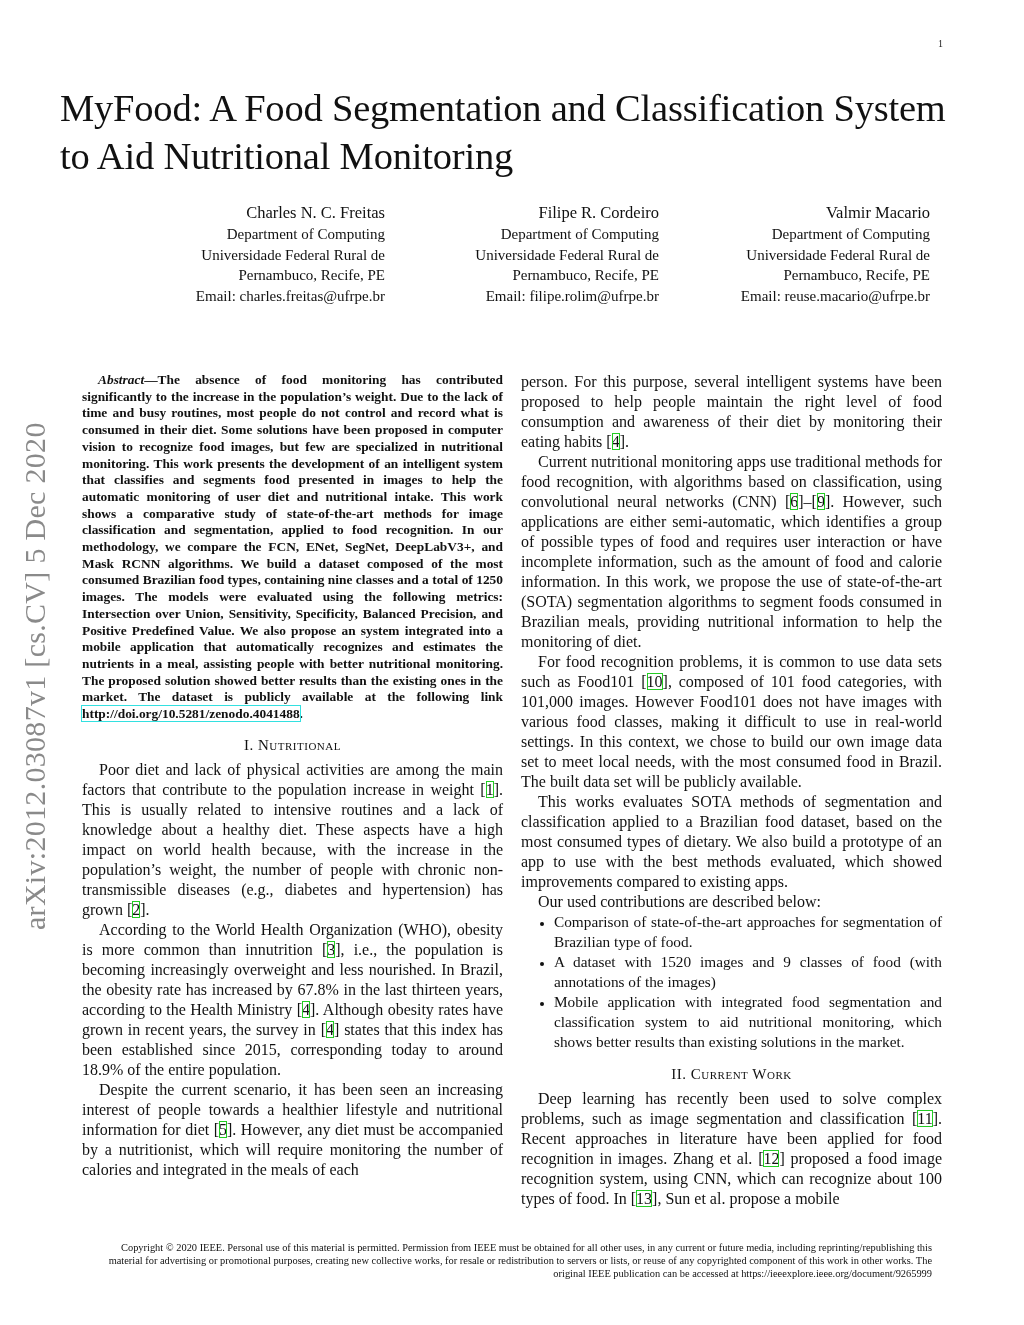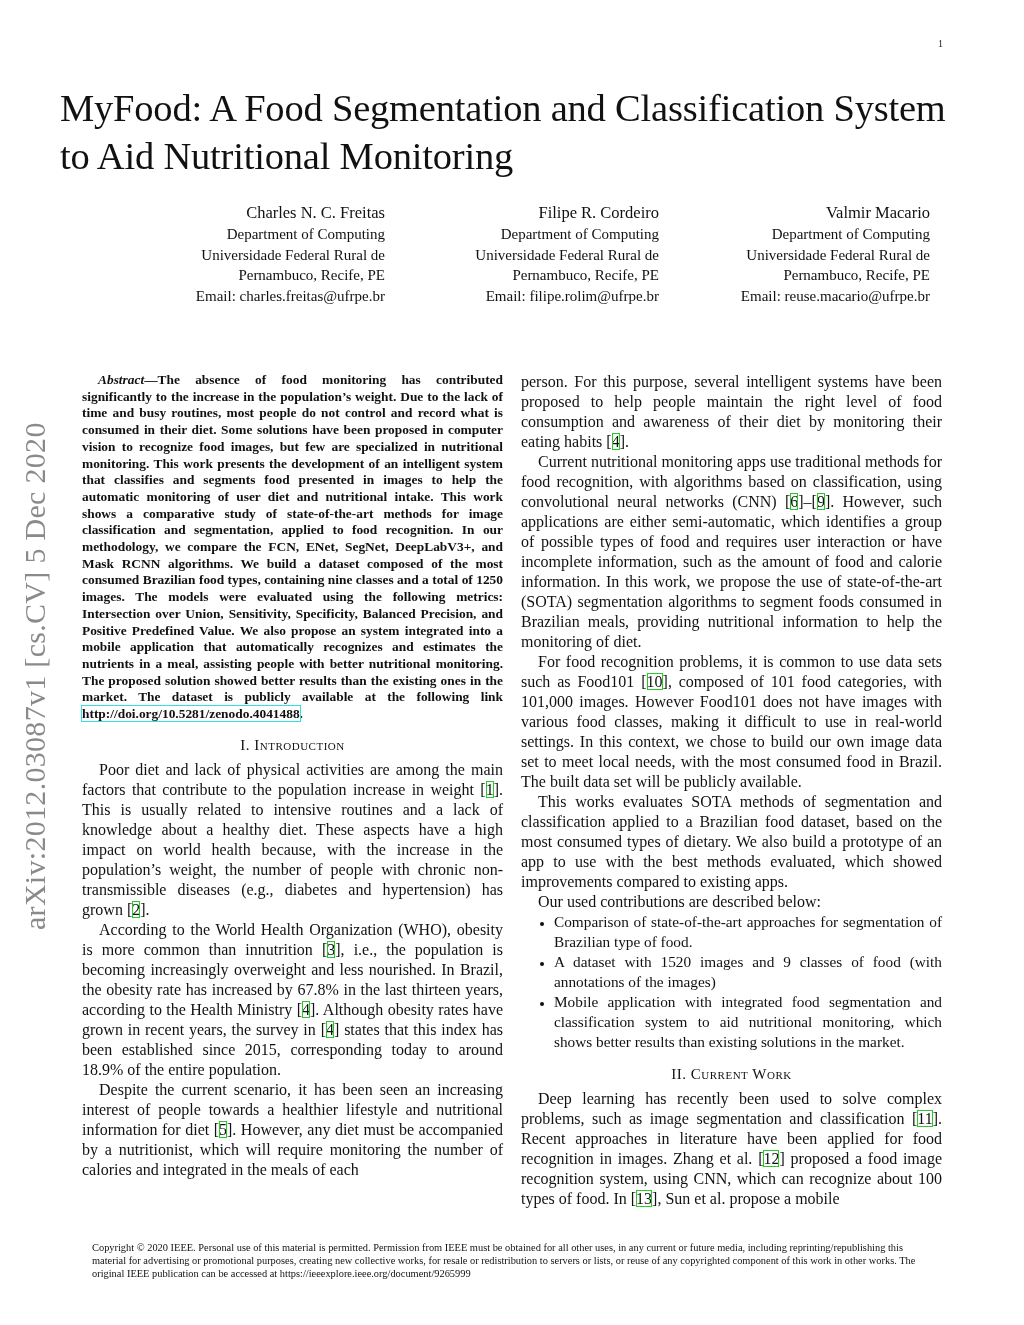--- a/index.html
+++ b/index.html
@@ -32,21 +32,21 @@
   .section-heading {
     text-align: center; font-size: 15px; margin: 12px 0 5px 0; line-height: 20px;
     font-variant: small-caps; letter-spacing: 0.5px;
   }
   .para { font-size: 16px; line-height: 20px; margin: 0; text-indent: 17px; hyphens: auto; }
   .cite { outline: 1.3px solid #22cc22; outline-offset: -1px; }
   ul.contributions { margin: 0; padding: 0 0 0 33px; font-size: 15.3px; line-height: 20px; }
   ul.contributions li { margin: 0; padding-left: 0; }
   ul.contributions li::marker { font-size: 12px; }
   .footer {
-    position: absolute; top: 1242px; left: 92px; width: 840px; text-align: left;
+    position: absolute; top: 1242px; left: 92px; width: 840px; text-align: right;
     font-size: 10.4px; line-height: 12.8px; color: #111;
   }
 </style>
 </head>
 <body>
 
 <div class="page-number">1</div>
 
 <h1 class="title">MyFood: A Food Segmentation and Classification System to Aid Nutritional Monitoring</h1>
 
@@ -72,21 +72,21 @@
     <div>Pernambuco, Recife, PE</div>
     <div>Email: reuse.macario@ufrpe.br</div>
   </div>
 </div>
 
 <div class="arxiv-id">arXiv:2012.03087v1  [cs.CV]  5 Dec 2020</div>
 
 <div class="col left">
   <p class="abstract"><span class="label">Abstract</span><span>—</span><span>The absence of food monitoring has contributed significantly to the increase in the population’s weight. Due to the lack of time and busy routines, most people do not control and record what is consumed in their diet. Some solutions have been proposed in computer vision to recognize food images, but few are specialized in nutritional monitoring. This work presents the development of an intelligent system that classifies and segments food presented in images to help the automatic monitoring of user diet and nutritional intake. This work shows a comparative study of state-of-the-art methods for image classification and segmentation, applied to food recognition. In our methodology, we compare the FCN, ENet, SegNet, DeepLabV3+, and Mask RCNN algorithms. We build a dataset composed of the most consumed Brazilian food types, containing nine classes and a total of 1250 images. The models were evaluated using the following metrics: Intersection over Union, Sensitivity, Specificity, Balanced Precision, and Positive Predefined Value. We also propose an system integrated into a mobile application that automatically recognizes and estimates the nutrients in a meal, assisting people with better nutritional monitoring. The proposed solution showed better results than the existing ones in the market. The dataset is publicly available at the following link </span><a class="link-box">http://doi.org/10.5281/zenodo.4041488</a><span>.</span></p>
 
-  <div class="section-heading">I. Introduction</div>
+  <div class="section-heading">I. Nutritional</div>
 
   <p class="para"><span>Poor diet and lack of physical activities are among the main factors that contribute to the population increase in weight [</span><a class="cite">1</a><span>]. This is usually related to intensive routines and a lack of knowledge about a healthy diet. These aspects have a high impact on world health because, with the increase in the population’s weight, the number of people with chronic non-transmissible diseases (e.g., diabetes and hypertension) has grown [</span><a class="cite">2</a><span>].</span></p>
 
   <p class="para"><span>According to the World Health Organization (WHO), obesity is more common than innutrition [</span><a class="cite">3</a><span>], i.e., the population is becoming increasingly overweight and less nourished. In Brazil, the obesity rate has increased by 67.8% in the last thirteen years, according to the Health Ministry [</span><a class="cite">4</a><span>]. Although obesity rates have grown in recent years, the survey in [</span><a class="cite">4</a><span>] states that this index has been established since 2015, corresponding today to around 18.9% of the entire population.</span></p>
 
   <p class="para" id="p3-left"><span>Despite the current scenario, it has been seen an increasing interest of people towards a healthier lifestyle and nutritional information for diet [</span><a class="cite">5</a><span id="p3-split-left">]. However, any diet must be accompanied by a nutritionist, which will require monitoring the number of calories and integrated in the meals of each</span></p>
 </div>
 
 <div class="col right">
   <p class="para" style="text-indent:0"><span id="p3-split-right">person. For this purpose, several intelligent systems have been proposed to help people maintain the right level of food consumption and awareness of their diet by monitoring their eating habits [</span><a class="cite">4</a><span>].</span></p>

